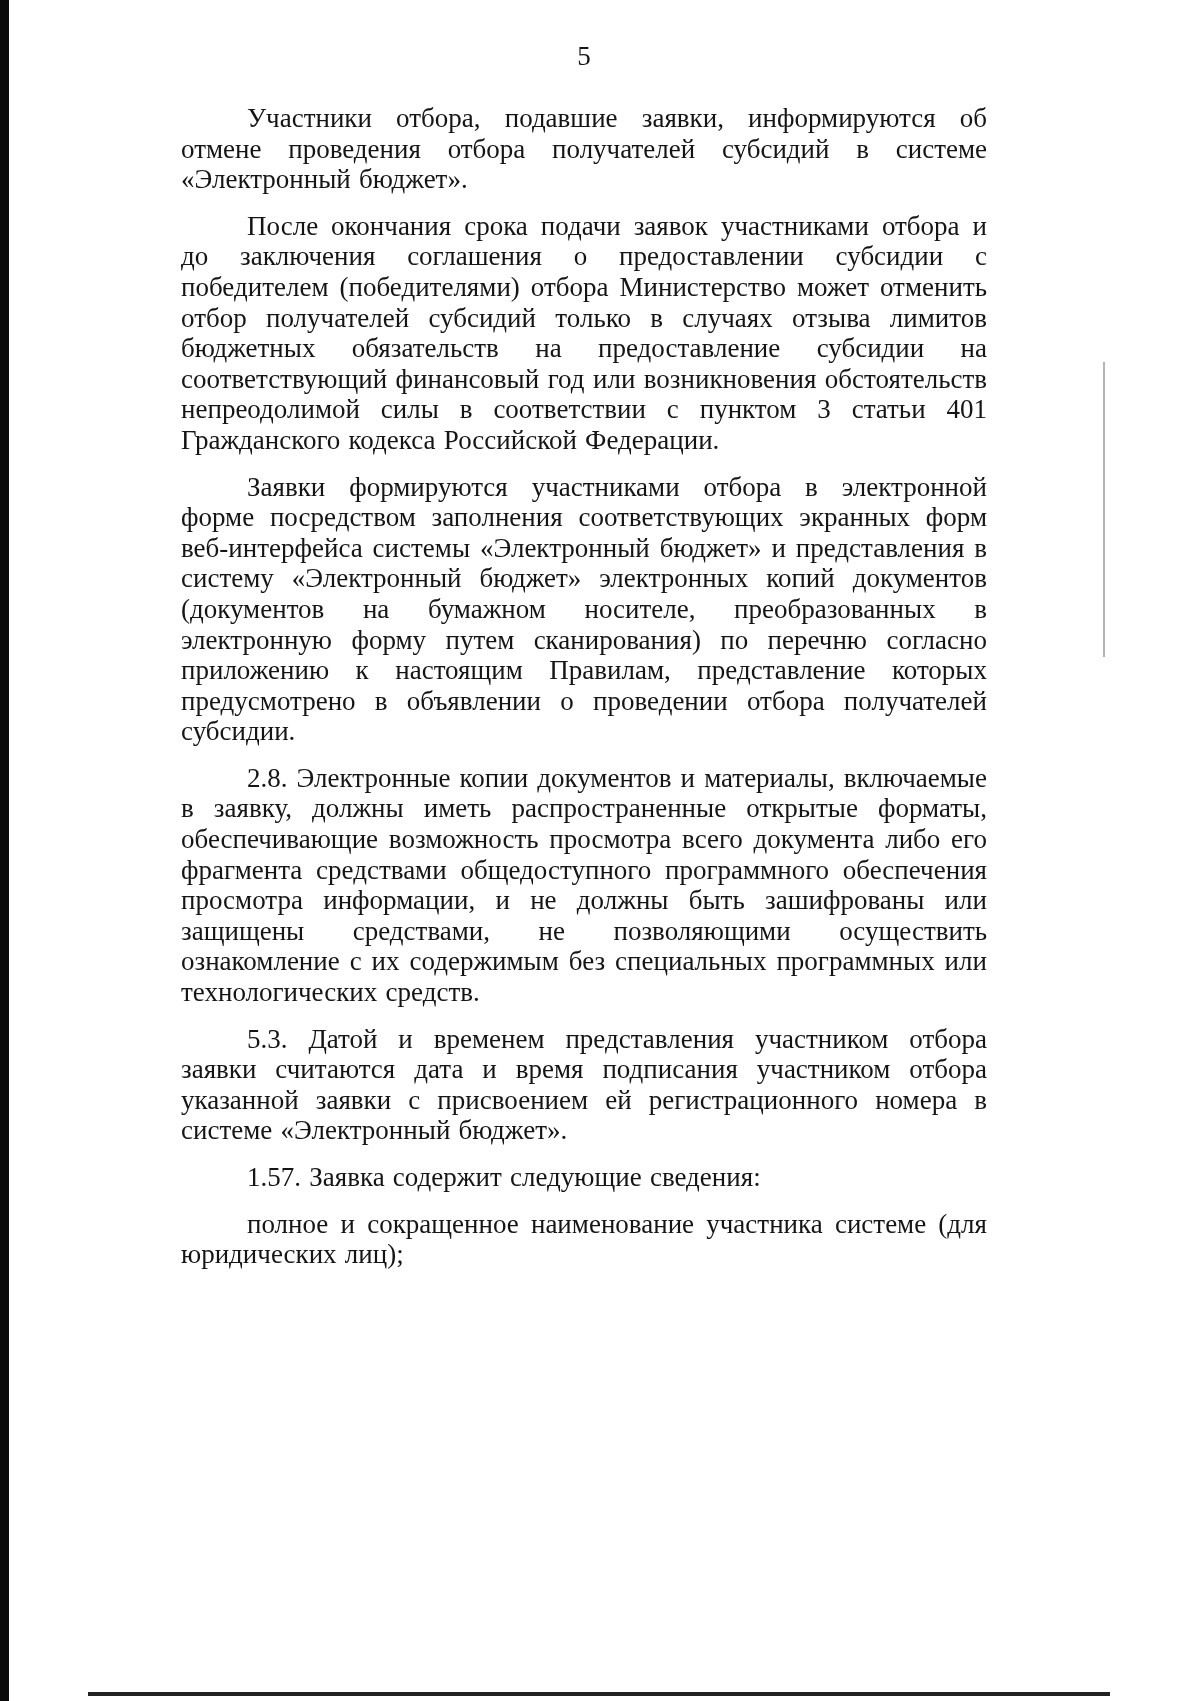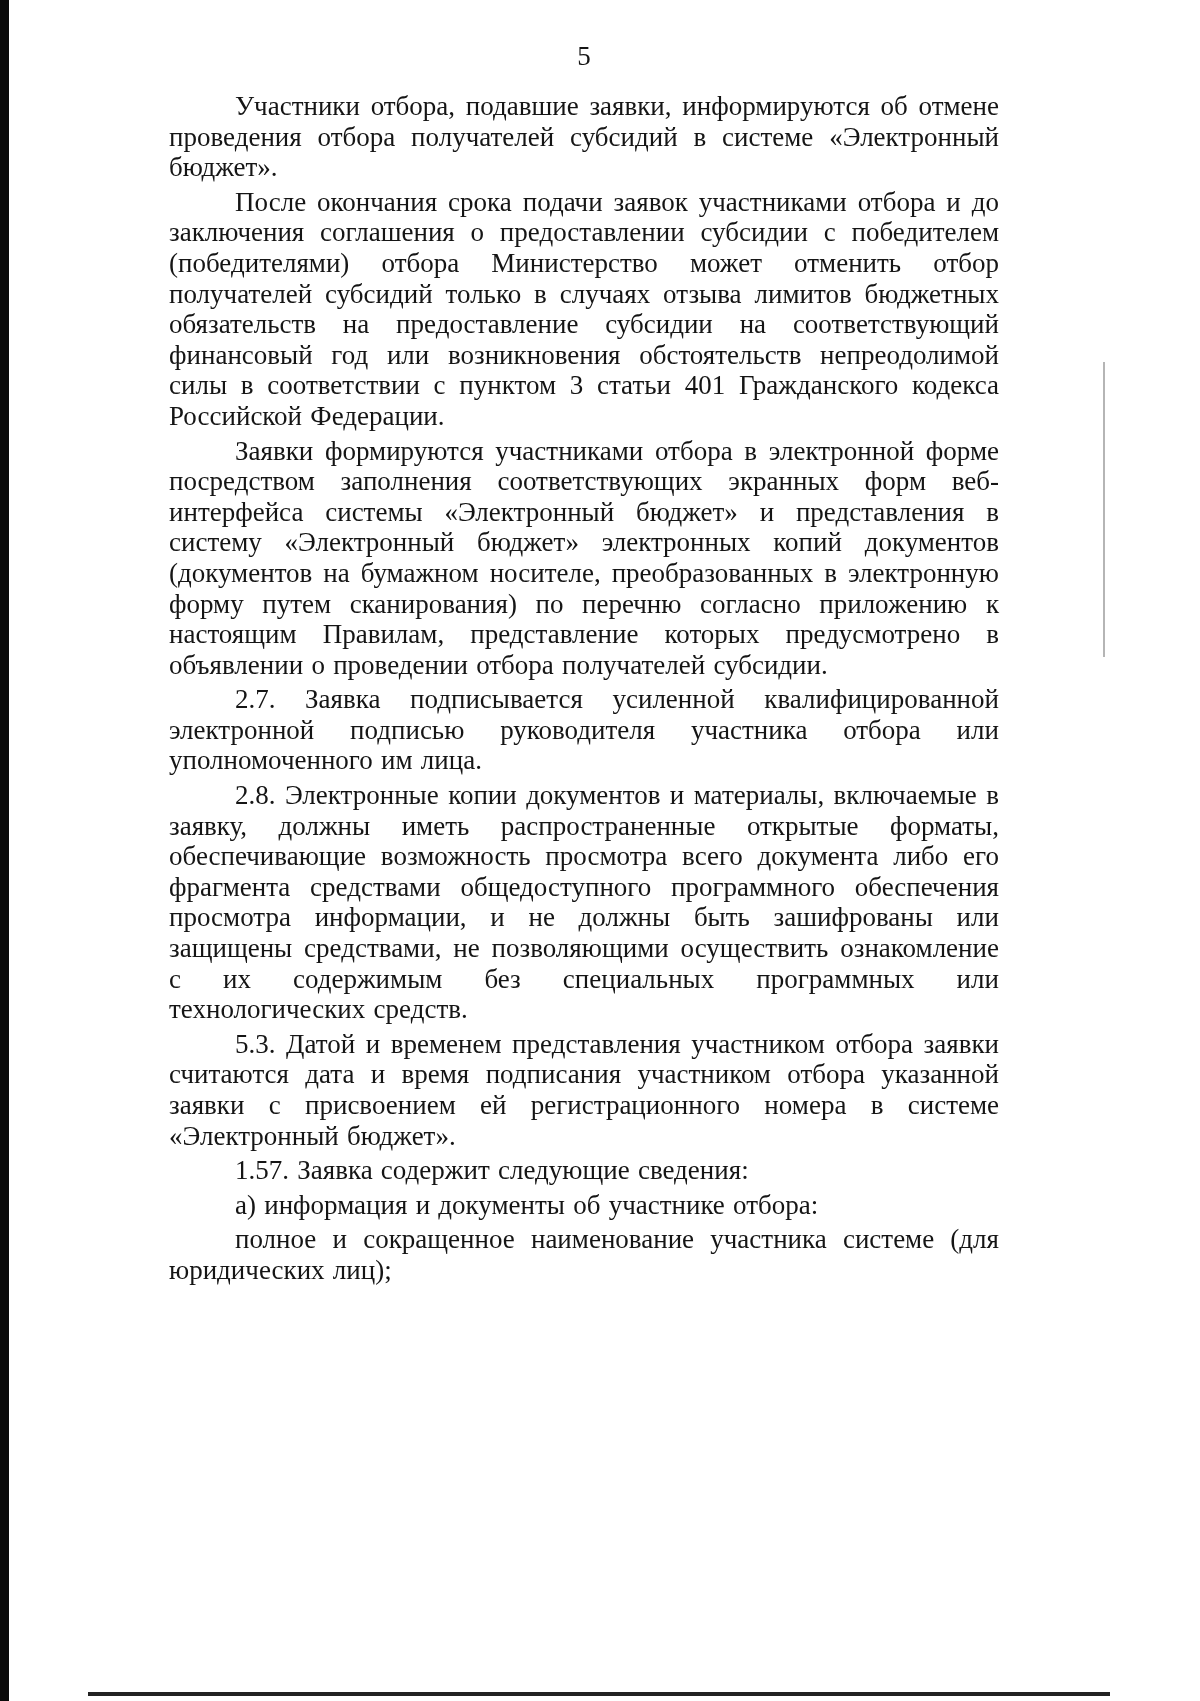--- a/index.html
+++ b/index.html
@@ -56,42 +56,40 @@
   .text-block {
     position: absolute;
     top: 87px;
     left: 165px;
     width: 838px;
     font-size: 27px;
     line-height: 30.6px;
     text-align: justify;
   }
   .para {
-    margin: 4px;
+    margin: 16px;
     padding: 0;
     text-indent: 66px;
     word-spacing: 1.5px;
   }
 </style>
 </head>
 <body>
 
 <div class="page">
 
   <div class="page-number">5</div>
 
   <div class="text-block">
     <p class="para">Участники отбора, подавшие заявки, информируются об отмене проведения отбора получателей субсидий в системе «Электронный бюджет».</p>
     <p class="para">После окончания срока подачи заявок участниками отбора и до заключения соглашения о предоставлении субсидии с победителем (победителями) отбора Министерство может отменить отбор получателей субсидий только в случаях отзыва лимитов бюджетных обязательств на предоставление субсидии на соответствующий финансовый год или возникновения обстоятельств непреодолимой силы в соответствии с пунктом 3 статьи 401 Гражданского кодекса Российской Федерации.</p>
     <p class="para">Заявки формируются участниками отбора в электронной форме посредством заполнения соответствующих экранных форм веб-интерфейса системы «Электронный бюджет» и представления в систему «Электронный бюджет» электронных копий документов (документов на бумажном носителе, преобразованных в электронную форму путем сканирования) по перечню согласно приложению к настоящим Правилам, представление которых предусмотрено в объявлении о проведении отбора получателей субсидии.</p>
-    <p class="para">2.7. Заявка подписывается усиленной квалифицированной электронной подписью руководителя участника отбора или уполномоченного им лица.</p>
     <p class="para">2.8. Электронные копии документов и материалы, включаемые в заявку, должны иметь распространенные открытые форматы, обеспечивающие возможность просмотра всего документа либо его фрагмента средствами общедоступного программного обеспечения просмотра информации, и не должны быть зашифрованы или защищены средствами, не позволяющими осуществить ознакомление с их содержимым без специальных программных или технологических средств.</p>
     <p class="para">5.3. Датой и временем представления участником отбора заявки считаются дата и время подписания участником отбора указанной заявки с присвоением ей регистрационного номера в системе «Электронный бюджет».</p>
     <p class="para">1.57. Заявка содержит следующие сведения:</p>
-    <p class="para">а) информация и документы об участнике отбора:</p>
     <p class="para">полное и сокращенное наименование участника системе (для юридических лиц);</p>
   </div>
 
   <div class="scan-left"></div>
   <div class="scan-bottom"></div>
   <div class="scan-right"></div>
 
 </div>
 
 </body></html>

